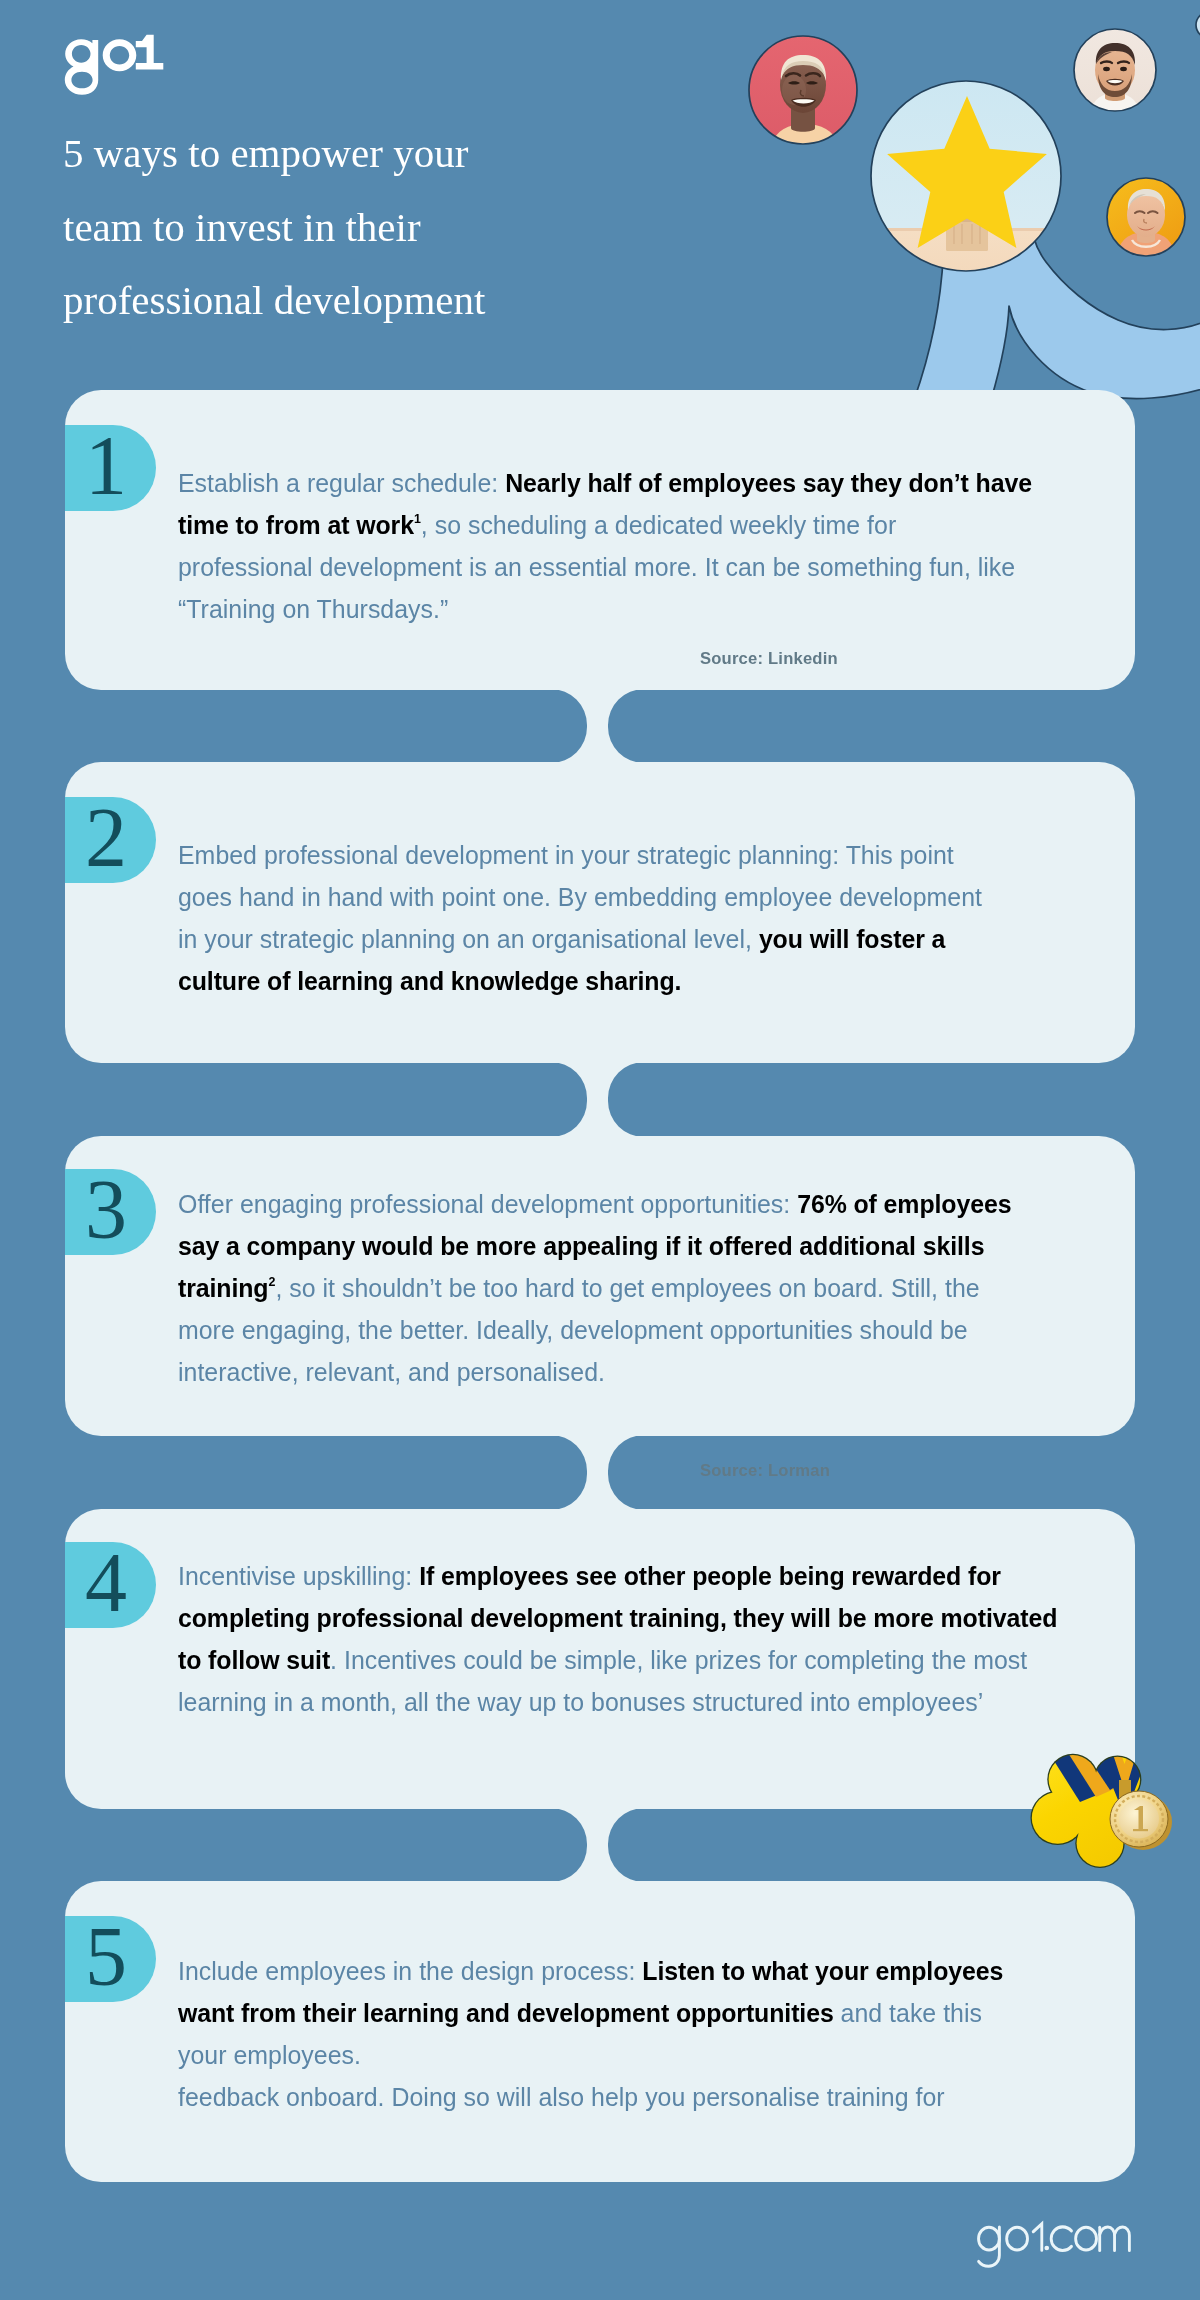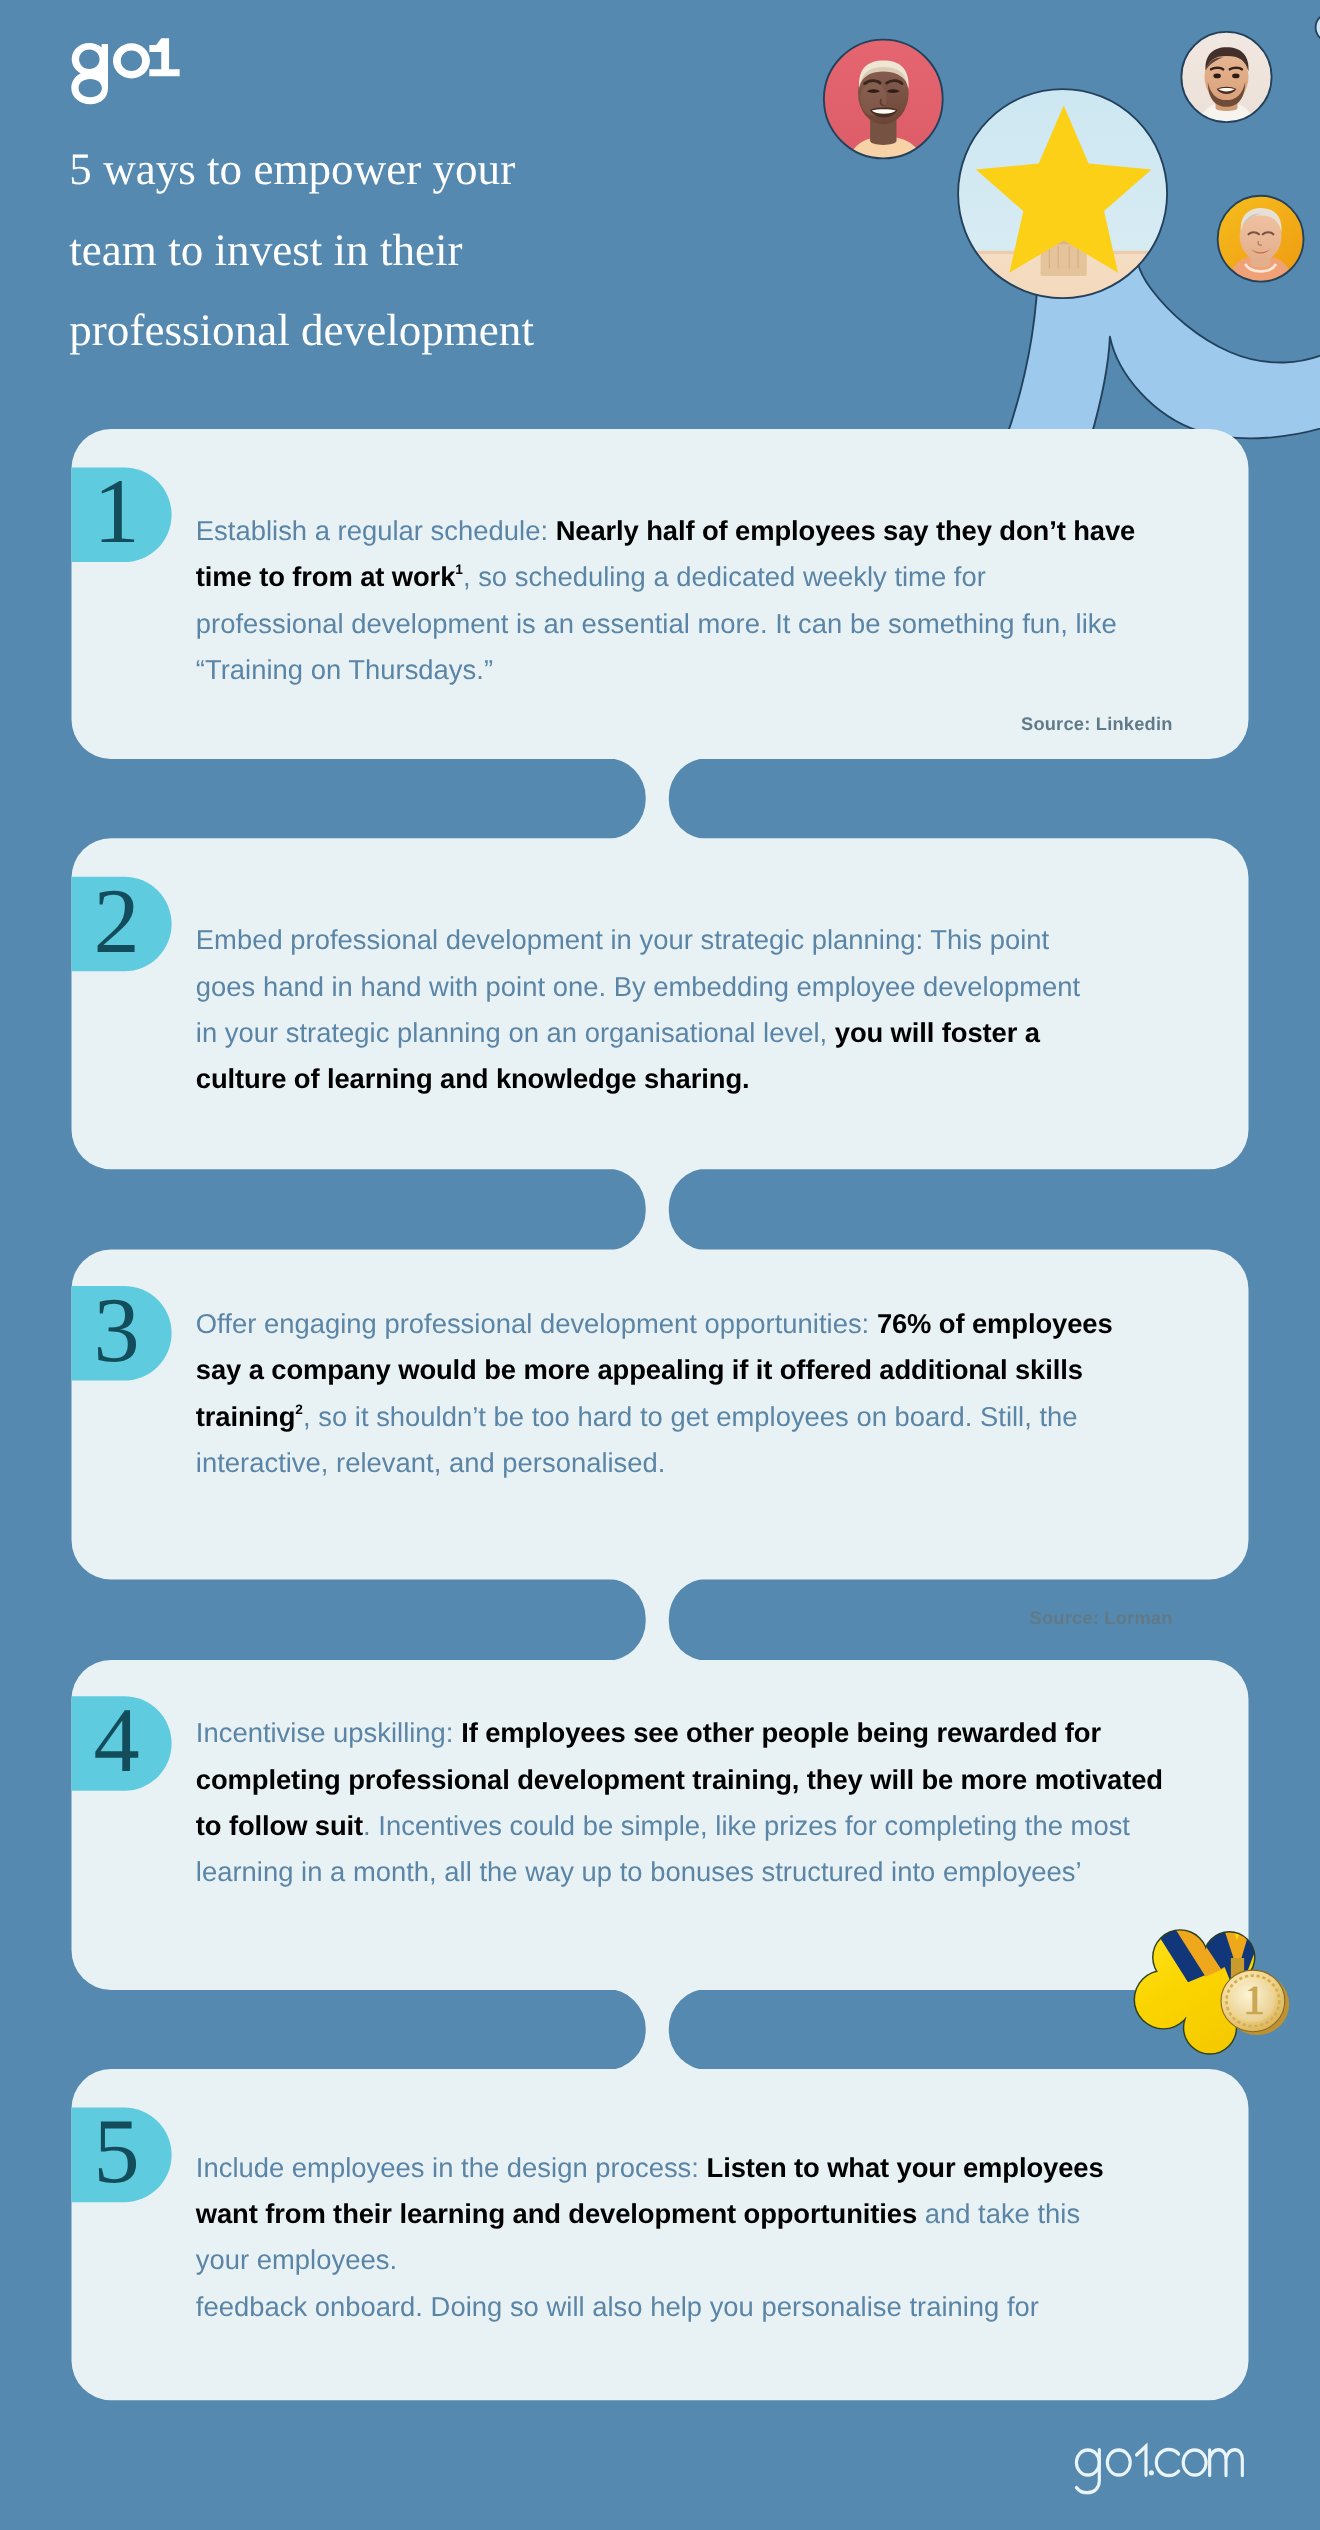--- a/index.html
+++ b/index.html
@@ -18,21 +18,21 @@
 .medal{position:absolute;left:1010px;top:1740px;width:185px;height:150px}
 
 .badge{position:absolute;left:65px;width:91px;height:86px}
 .badge .shape{position:absolute;left:0;top:0;width:91px;height:86px;background:#5FCBDE;border-radius:0 46px 46px 0}
 .badge .num{position:absolute;left:-4px;top:0;width:90px;height:86px;display:flex;align-items:center;justify-content:center;font-family:"Liberation Serif",serif;font-size:84px;color:#134D5B;line-height:1;padding-bottom:4px;font-weight:400}
 
 .ctext{position:absolute;left:178px;width:900px;font-size:24.9px;line-height:42px;color:#5B85A6;letter-spacing:.02px;font-weight:400}
 .ctext .ln{white-space:nowrap}
 .ctext b{color:#000000;font-weight:700;letter-spacing:-.1px}
 .ctext sup{font-size:.5em;vertical-align:super;line-height:0;position:relative;top:-2px;letter-spacing:0}
-.src{position:absolute;left:700px;width:366px;text-align:right;font-size:16.6px;font-weight:700;color:#617A87;letter-spacing:.2px}
+.src{position:absolute;left:700px;width:366px;font-size:16.6px;font-weight:700;color:#617A87;letter-spacing:.2px}
 </style>
 </head>
 <body>
 
 <div class="stage">
 <svg class="logo" viewBox="0 0 120 70" xmlns="http://www.w3.org/2000/svg">
       <g fill="#FFFFFF" fill-rule="evenodd">
         <path d="M21.2 9.2 C12.1 9.2 5.2 15.8 5.2 23.8 C5.2 29.3 8.5 34.1 13.5 36.6 C8.2 39.2 4.8 44.2 4.8 50.0 C4.8 58.4 12.4 64.8 22.0 64.8 C31.6 64.8 38.2 58.6 38.2 50.2 L38.2 9.9 L32.4 9.9 L32.4 13.2 C29.6 10.7 25.5 9.2 21.2 9.2 Z M21.2 14.9 C26.4 14.9 30.5 18.8 30.5 23.8 C30.5 28.8 26.4 32.7 21.2 32.7 C16.0 32.7 11.9 28.8 11.9 23.8 C11.9 18.8 16.0 14.9 21.2 14.9 Z M22.0 41.8 C28.2 41.8 32.6 45.2 32.6 50.0 C32.6 54.8 28.2 58.3 22.0 58.3 C15.8 58.3 11.4 54.8 11.4 50.0 C11.4 45.2 15.8 41.8 22.0 41.8 Z"></path>
         <path d="M59.5 9.3 C50.2 9.3 42.7 16.6 42.7 25.3 C42.7 34 50.2 41.3 59.5 41.3 C68.8 41.3 76.3 34 76.3 25.3 C76.3 16.6 68.8 9.3 59.5 9.3 Z M59.5 16 C64.9 16 69.2 20.2 69.2 25.3 C69.2 30.4 64.9 34.6 59.5 34.6 C54.1 34.6 49.8 30.4 49.8 25.3 C49.8 20.2 54.1 16 59.5 16 Z"></path>
         <path d="M86.6 4.8 L93.7 4.8 L93.7 32.9 L103.3 32.9 L103.3 39.4 L75.8 39.4 L75.8 32.9 L86.6 32.9 L86.6 17.3 L75.8 17.3 L75.8 11.0 L82.0 11.0 Z"></path>
@@ -202,20 +202,21 @@
       <div class="ln"><b>culture of learning and knowledge sharing.</b></div>
     </div>
 <div class="badge" style="top:1169px">
       <div class="shape"></div>
       <div class="num">3</div>
     </div>
 <div class="ctext" style="top:1183px">
       <div class="ln"><span>Offer engaging professional development opportunities: </span><b>76% of employees</b></div>
       <div class="ln"><b>say a company would be more appealing if it offered additional skills</b></div>
       <div class="ln"><b>training</b><b><sup>2</sup></b><span>, so it shouldn’t be too hard to get employees on board. Still, the</span></div>
+      <div class="ln"><span>more engaging, the better. Ideally, development opportunities should be</span></div>
       <div class="ln"><span>interactive, relevant, and personalised.</span></div>
     </div>
 <div class="src" style="top:1461px">Source: Lorman</div>
 <div class="badge" style="top:1542px">
       <div class="shape"></div>
       <div class="num">4</div>
     </div>
 <div class="ctext" style="top:1555px">
       <div class="ln"><span>Incentivise upskilling: </span><b>If employees see other people being rewarded for</b></div>
       <div class="ln"><b>completing professional development training, they will be more motivated</b></div>

